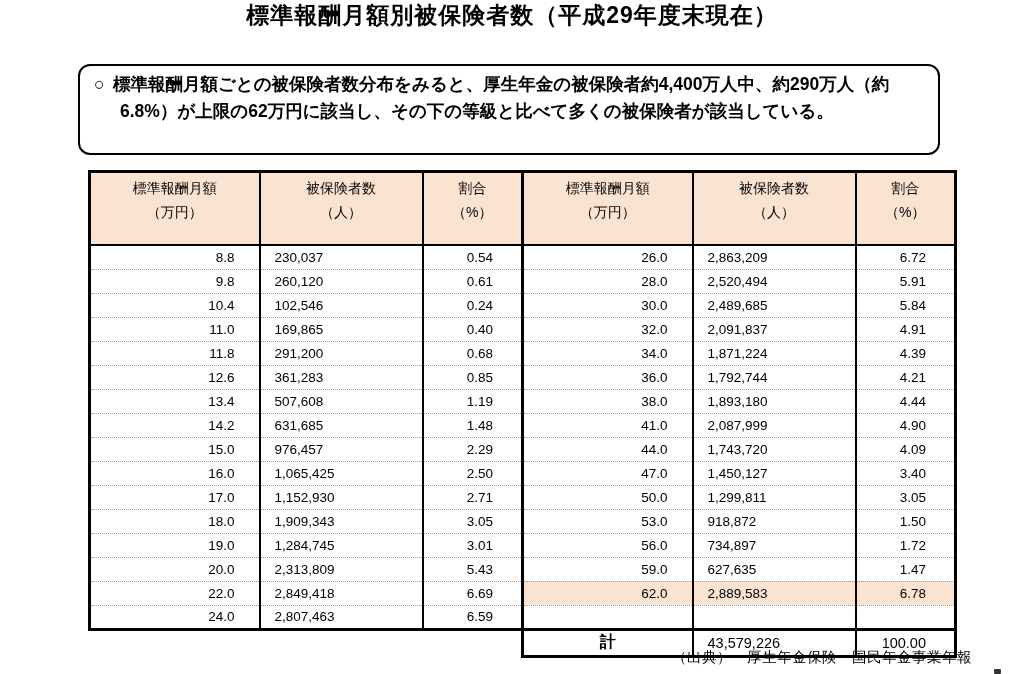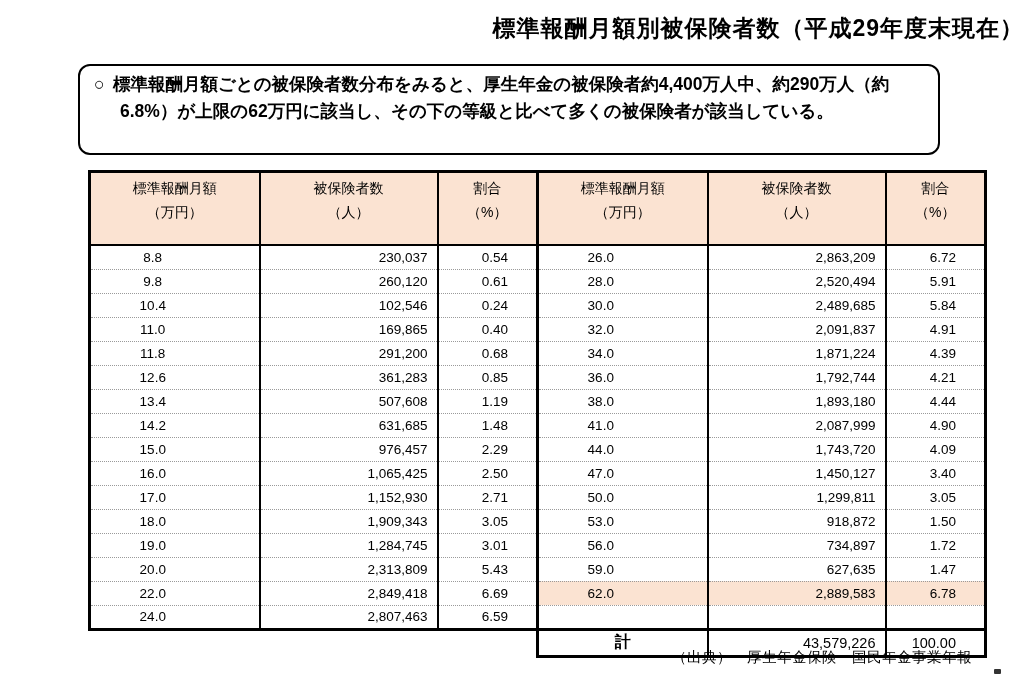--- a/index.html
+++ b/index.html
@@ -6,26 +6,25 @@
   html, body { margin: 0; padding: 0; }
   body {
     width: 1024px; height: 674px;
     background: #ffffff;
     font-family: "Liberation Sans", "DejaVu Sans", sans-serif;
     color: #000;
     position: relative;
     overflow: hidden;
   }
   .page-title {
-    text-align: right;
+    text-align: center;
     font-size: 23px;
     font-weight: bold;
     letter-spacing: 1px;
     margin: 0;
-    padding-top: 13px;
   }
   .summary-box {
     position: absolute;
     left: 78px; top: 64px;
     width: 862px; height: 91px;
     border: 2.5px solid #000;
     border-radius: 12px;
     background: #fff;
     padding: 5px 16px 4px 14px;
   }
@@ -57,33 +56,33 @@
     background: #fbe3d2;
     border-bottom: 2.5px solid #000;
     font-size: 14px;
     font-weight: normal;
     text-align: center;
     padding: 3px 0 20px 0;
     line-height: 24px;
     vertical-align: middle;
   }
   .col-amount  { width: 170px; border-right: 2px solid #000; }
-  .col-count   { width: 178px; border-right: 2px solid #000; }
+  .col-count   { width: 163px; border-right: 2px solid #000; }
   .col-percent { width: 100px; }
 
   td {
     height: 24px;
     font-size: 13.5px;
     border-top: 1px dotted #9a9a9a;
     padding: 0;
     vertical-align: middle;
     white-space: nowrap;
   }
-  td.col-amount  { text-align: center; padding-right: 44px; }
-  td.col-count   { text-align: right; padding-right: 9px;  }
+  td.col-amount  { text-align: right; padding-right: 24px; }
+  td.col-count   { padding-right: 9px; padding-left: 14px;  }
   td.col-percent { text-align: right; padding-right: 28px; }
 
   tr.highlight td { background: #fbe3d2; }
 
   tr.empty-row td { height: 24px; }
 
   tr.total-row td {
     border-top: 3px solid #000;
     height: 27px;
     font-size: 14.5px;

